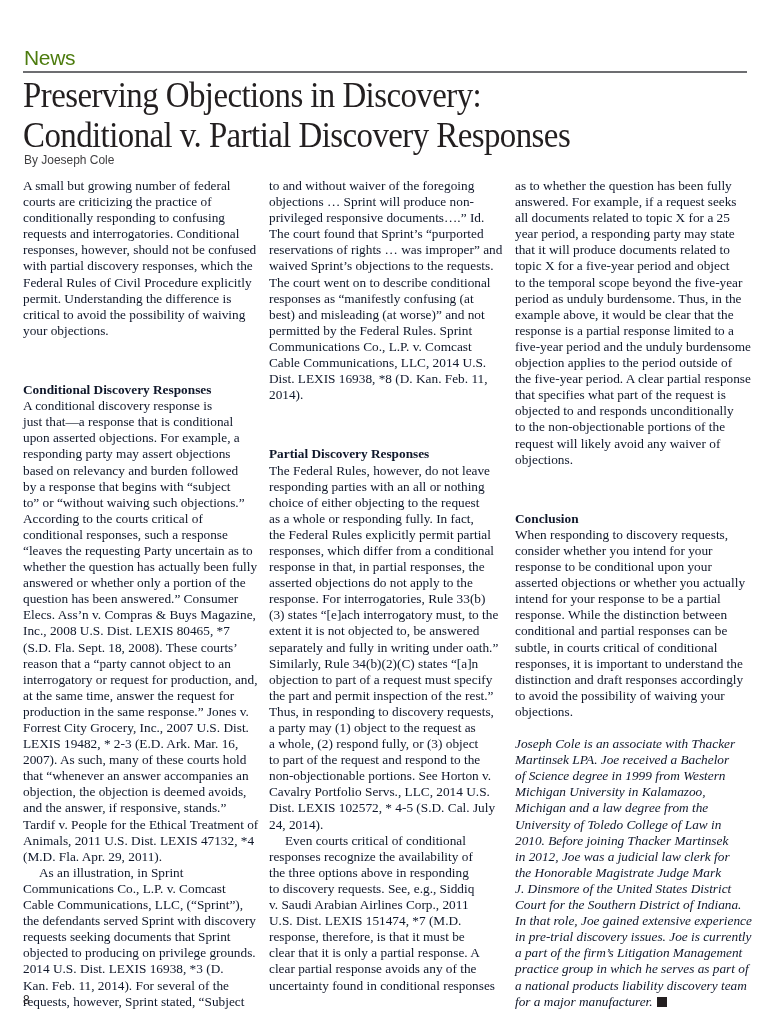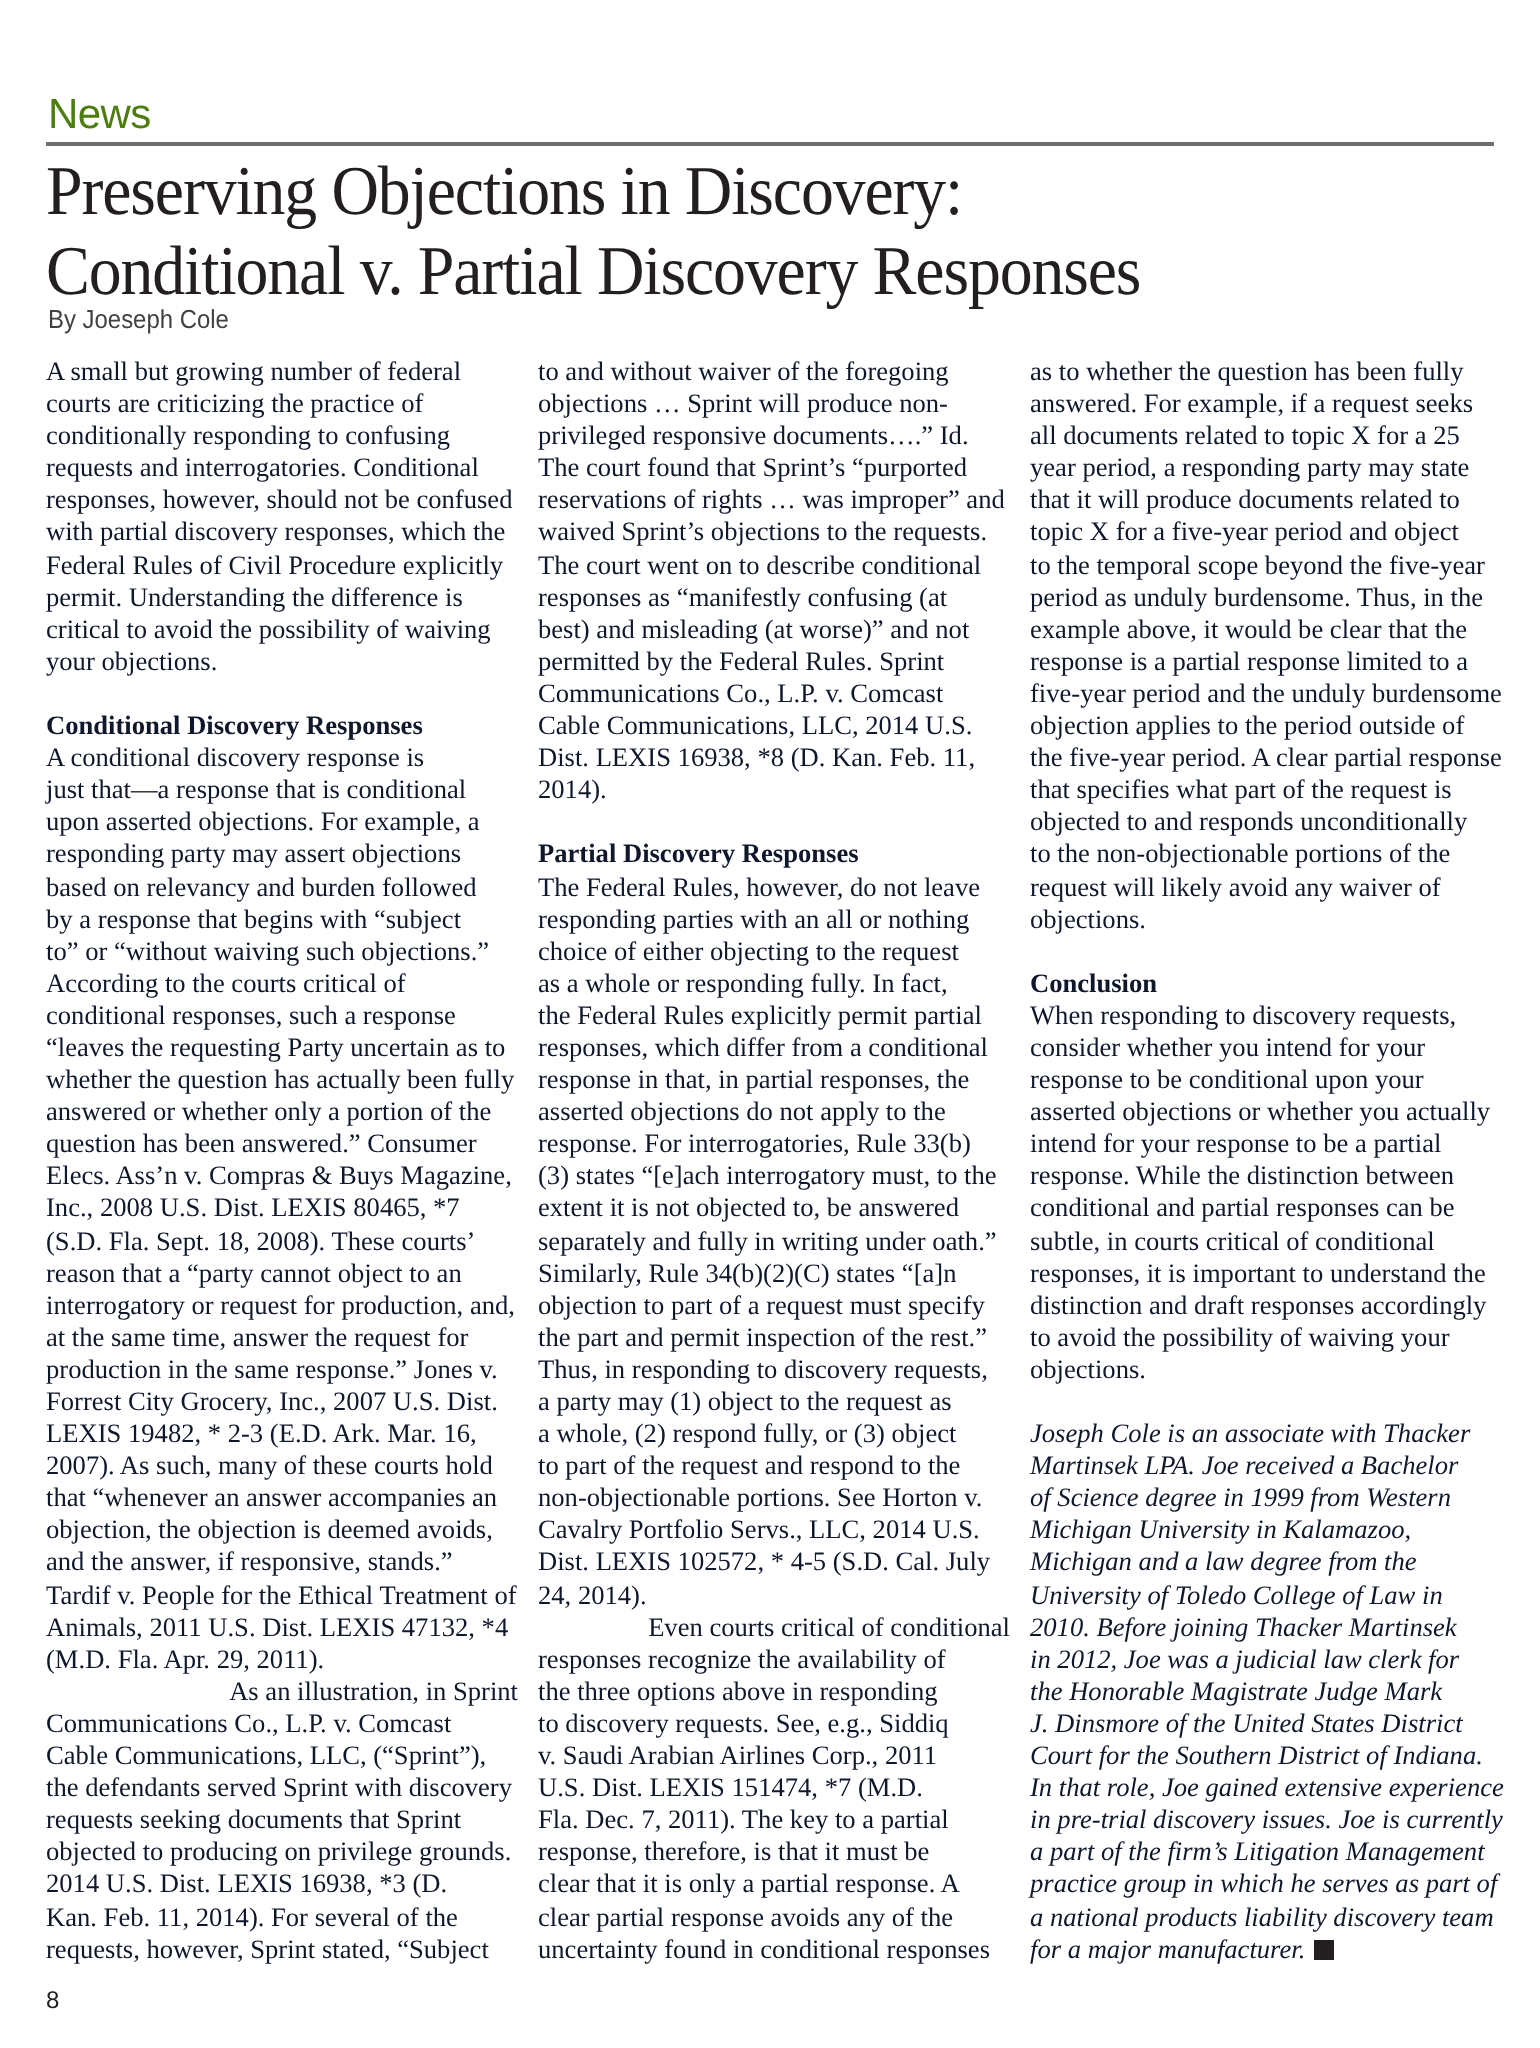--- a/index.html
+++ b/index.html
@@ -70,23 +70,24 @@
     height: 16.1px;
   }
   .col1 { left: 23px; width: 236px; }
   .col2 { left: 269px; width: 236px; }
   .col3 { left: 515px; width: 236px; }
   .col .heading {
     font-weight: bold;
     display: block;
     height: 16.1px;
     white-space: nowrap;
+    margin-top: 27px;
   }
   .col .gap { display: block; height: 16.1px; }
-  .col .indent { padding-left: 16px; text-align: right; }
+  .col .indent { padding-left: 16px; }
   .col .italic { font-style: italic; }
   .end-mark {
     display: inline-block;
     width: 10px;
     height: 10px;
     background: #231f20;
     margin-left: 4px;
     vertical-align: -1px;
   }
   .page-number {
@@ -212,21 +213,20 @@
       <span class="line">Dist. LEXIS 102572, * 4-5 (S.D. Cal. July</span>
       <span class="line">24, 2014).</span>
     </div>
   <div>
       <span class="line indent">Even courts critical of conditional</span>
       <span class="line">responses recognize the availability of</span>
       <span class="line">the three options above in responding</span>
       <span class="line">to discovery requests. See, e.g., Siddiq</span>
       <span class="line">v. Saudi Arabian Airlines Corp., 2011</span>
       <span class="line">U.S. Dist. LEXIS 151474, *7 (M.D.</span>
-      <span class="line">Fla. Dec. 7, 2011). The key to a partial</span>
       <span class="line">response, therefore, is that it must be</span>
       <span class="line">clear that it is only a partial response. A</span>
       <span class="line">clear partial response avoids any of the</span>
       <span class="line">uncertainty found in conditional responses</span>
     </div>
 </div>
 
 <div class="col col3">
   <div>
       <span class="line">as to whether the question has been fully</span>

